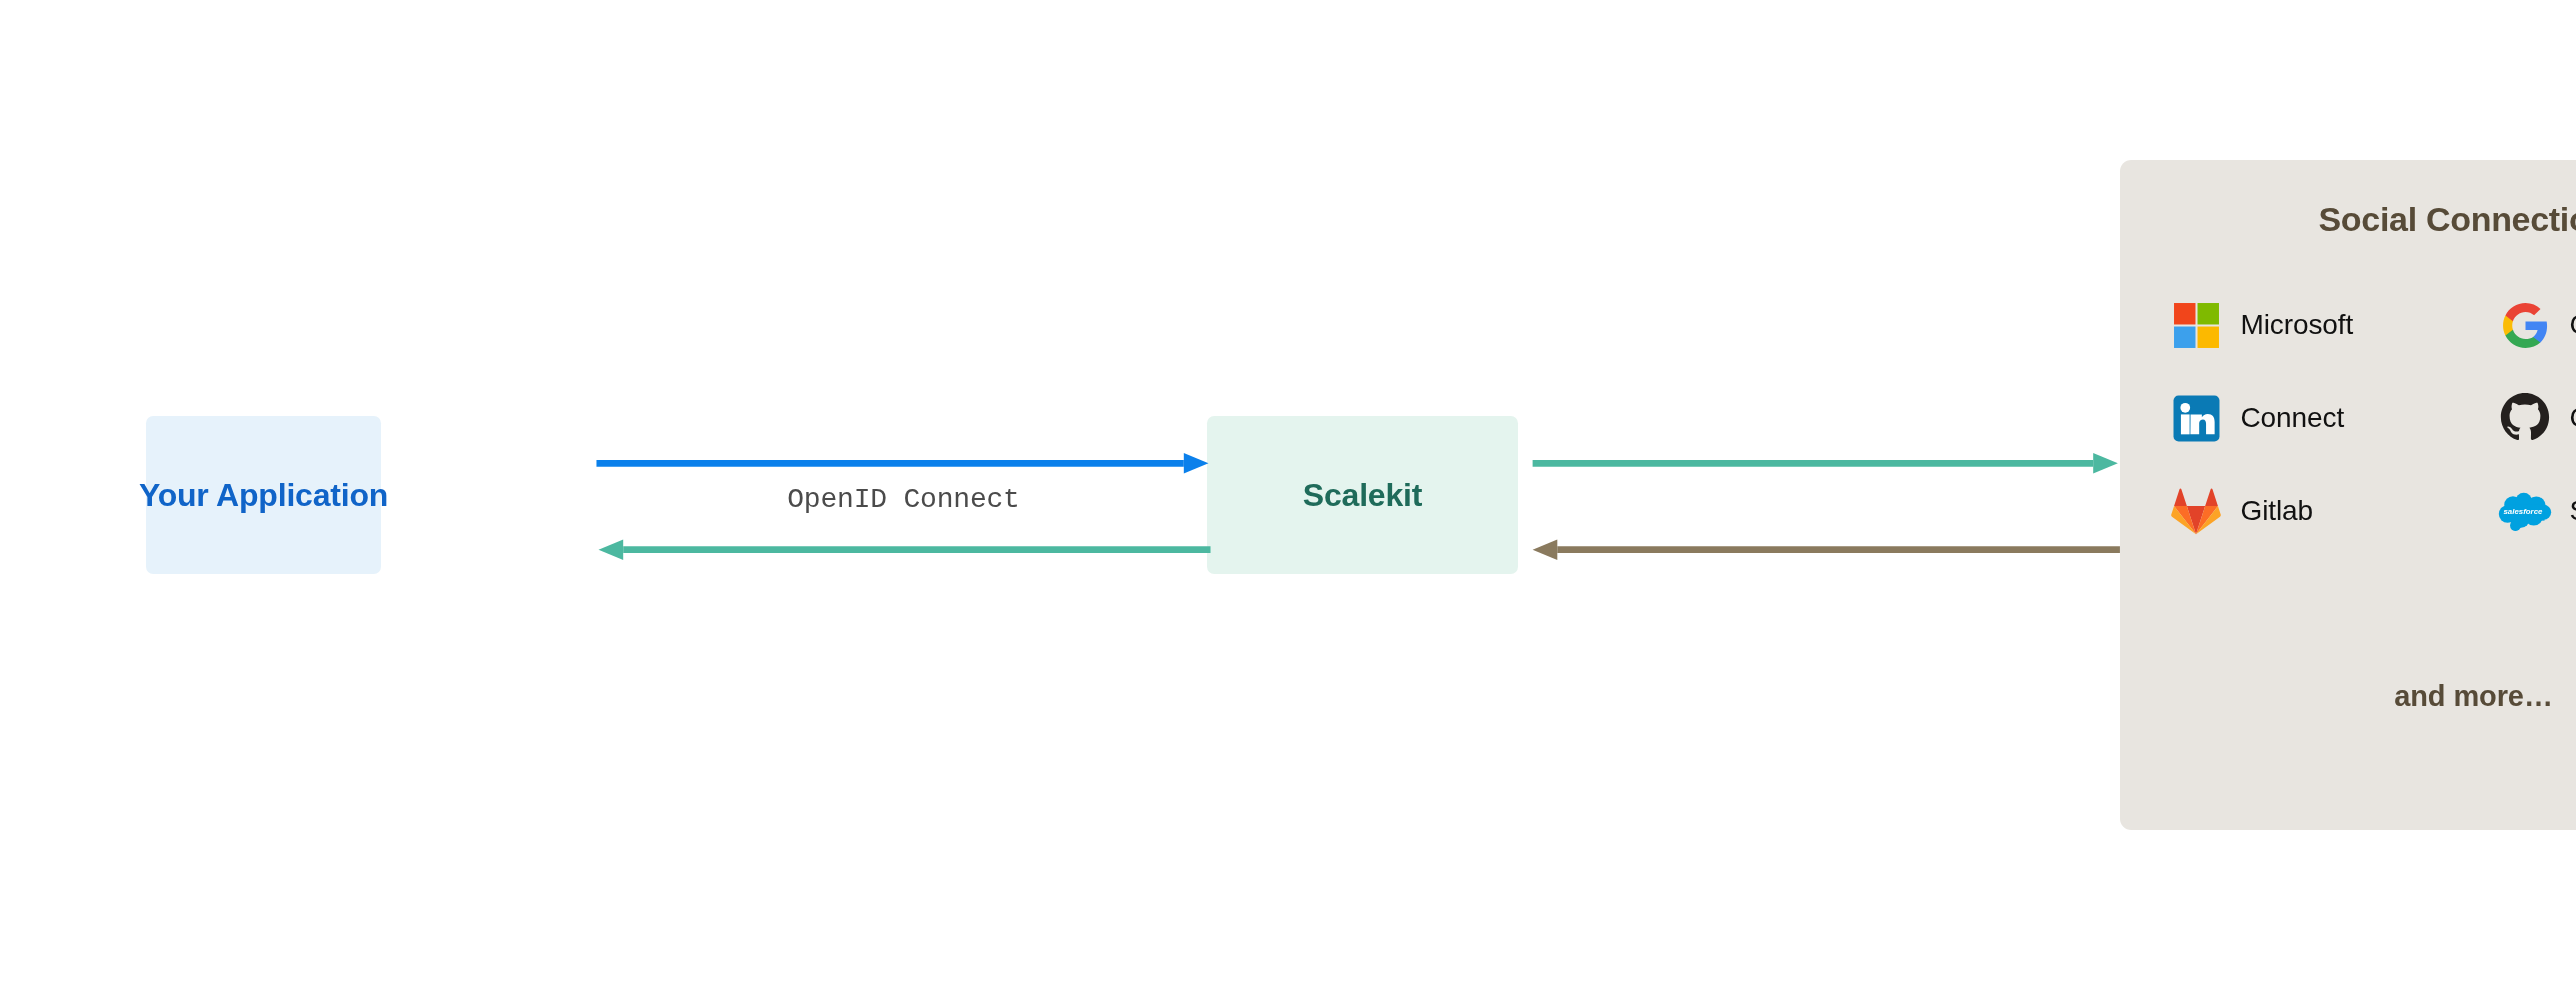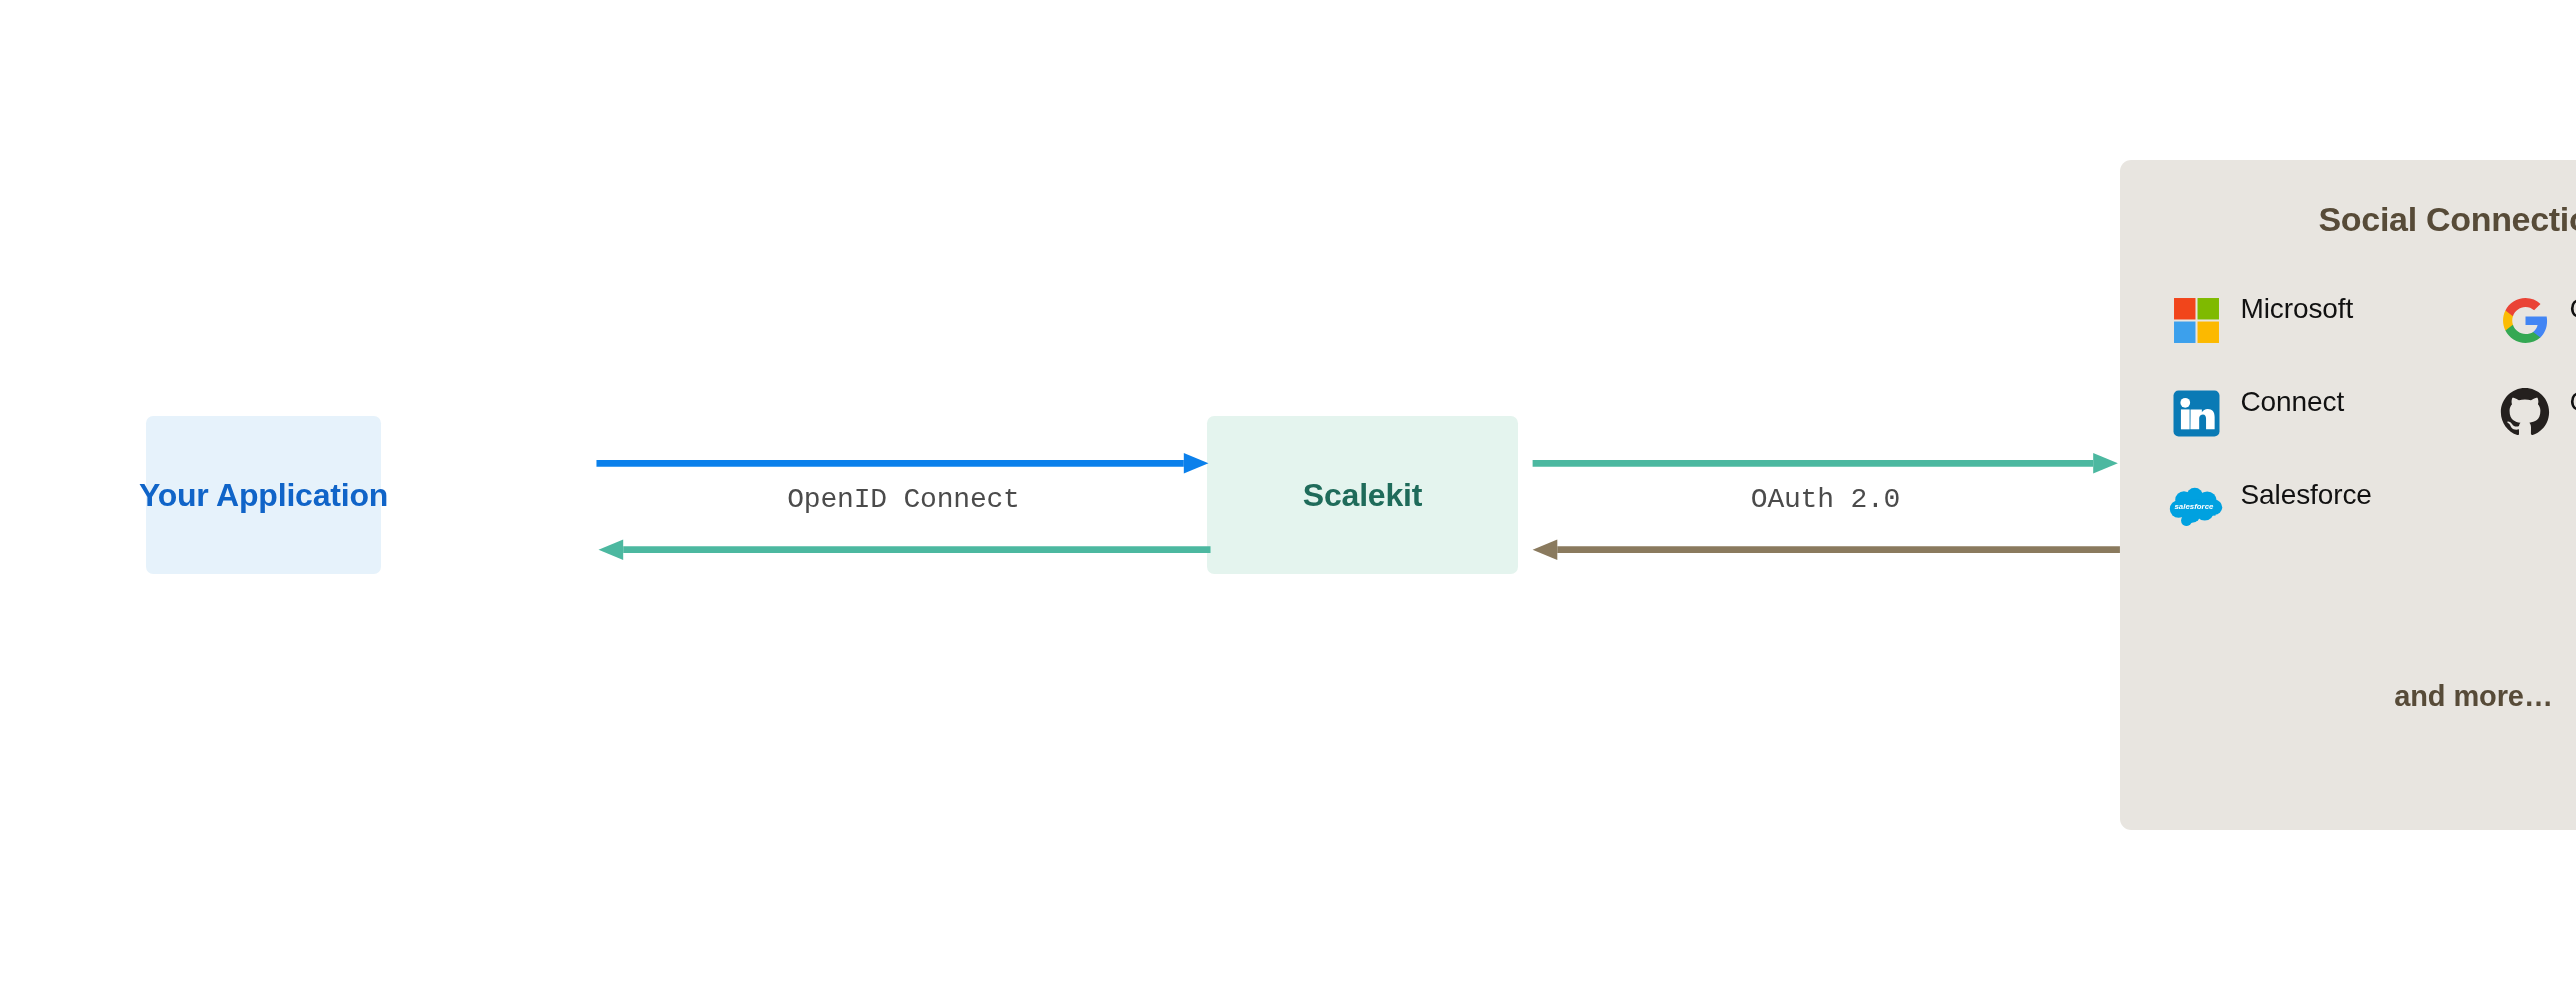--- a/index.html
+++ b/index.html
@@ -84,20 +84,21 @@
     top: 133px;
     width: 100%;
     display: grid;
     grid-template-columns: 1fr 1fr;
     row-gap: 29px;
     padding-left: 49px;
     box-sizing: border-box;
   }
   .provider {
     display: flex;
+    align-items: center;
     gap: 17.5px;
     height: 64px;
   }
   .provider-logo {
     width: 54px;
     height: 54px;
     flex: 0 0 54px;
     display: flex;
     align-items: center;
     justify-content: center;
@@ -167,21 +168,20 @@
     <g>
       <line x1="8" y1="20" x2="1098" y2="20" stroke="#4cb8a0" stroke-width="13"></line>
       <polygon points="1098,0 1146,20 1098,40" fill="#4cb8a0"></polygon>
     </g>
 
     <g>
       <line x1="56" y1="188" x2="1150" y2="188" stroke="#8a7a5e" stroke-width="13"></line>
       <polygon points="56,168 8,188 56,208" fill="#8a7a5e"></polygon>
     </g>
   </svg>
-  <div class="edge-label" style="left:1528px; top:484px; width:595px;">OAuth 2.0</div>
 
   <div id="social-panel">
 
     <div id="social-title">Social Connections</div>
 
     <div id="social-grid">
 
       <div class="provider">
         <span class="provider-logo">
           <svg width="47" height="47" viewBox="0 0 92 92">
@@ -220,20 +220,34 @@
 
       <div class="provider">
         <span class="provider-logo">
           <svg width="52" height="52" viewBox="0 0 98 98">
             <path fill="#24201E" d="M49 2C23.9 2 3.5 22.4 3.5 47.5c0 20.1 13 37.1 31.1 43.1 2.3.4 3.1-1 3.1-2.2 0-1.1 0-4.7-.1-8.6-12.6 2.7-15.3-5.4-15.3-5.4-2.1-5.3-5.1-6.7-5.1-6.7-4.1-2.8.3-2.8.3-2.8 4.6.3 7 4.7 7 4.7 4 6.9 10.6 4.9 13.2 3.8.4-2.9 1.6-4.9 2.9-6.1-10.1-1.1-20.7-5-20.7-22.5 0-5 1.8-9 4.7-12.2-.5-1.1-2-5.8.4-12.1 0 0 3.8-1.2 12.5 4.7 3.6-1 7.5-1.5 11.4-1.5 3.9 0 7.8.5 11.4 1.5 8.7-5.9 12.5-4.7 12.5-4.7 2.5 6.3 1 11 .5 12.1 2.9 3.2 4.7 7.2 4.7 12.2 0 17.5-10.6 21.3-20.8 22.4 1.6 1.4 3.1 4.2 3.1 8.5 0 6.2-.1 11.1-.1 12.6 0 1.2.8 2.7 3.2 2.2 18-6 31-23 31-43.1C94.5 22.4 74.1 2 49 2z"></path>
           </svg>
         </span>
         <span class="provider-name">Github</span>
       </div>
 
+      <div class="provider">
+        <span class="provider-logo">
+          <svg width="50" height="47" viewBox="0 0 98 92">
+            <path fill="#E24329" d="M49 90.5 66.9 35.4H31.1z"></path>
+            <path fill="#FC6D26" d="M49 90.5 31.1 35.4H6l43 55.1z"></path>
+            <path fill="#FCA326" d="M6 35.4 .55 52.1c-.5 1.5.05 3.2 1.35 4.15L49 90.5z"></path>
+            <path fill="#E24329" d="M6 35.4h25.1L20.3 2.2c-.55-1.7-3-1.7-3.6 0z"></path>
+            <path fill="#FC6D26" d="M49 90.5 66.9 35.4H92z"></path>
+            <path fill="#FCA326" d="M92 35.4l5.45 16.7c.5 1.5-.05 3.2-1.35 4.15L49 90.5z"></path>
+            <path fill="#E24329" d="M92 35.4H66.9L77.7 2.2c.55-1.7 3-1.7 3.6 0z"></path>
+          </svg>
+        </span>
+        <span class="provider-name">Gitlab</span>
+      </div>
 
       <div class="provider">
         <span class="provider-logo">
           <svg width="54" height="39" viewBox="0 0 130 92">
             <g fill="#00A1E0">
               <circle cx="36" cy="30" r="21"></circle>
               <circle cx="62" cy="21" r="20"></circle>
               <circle cx="92" cy="33" r="23"></circle>
               <circle cx="23" cy="52" r="21"></circle>
               <circle cx="53" cy="62" r="24"></circle>

